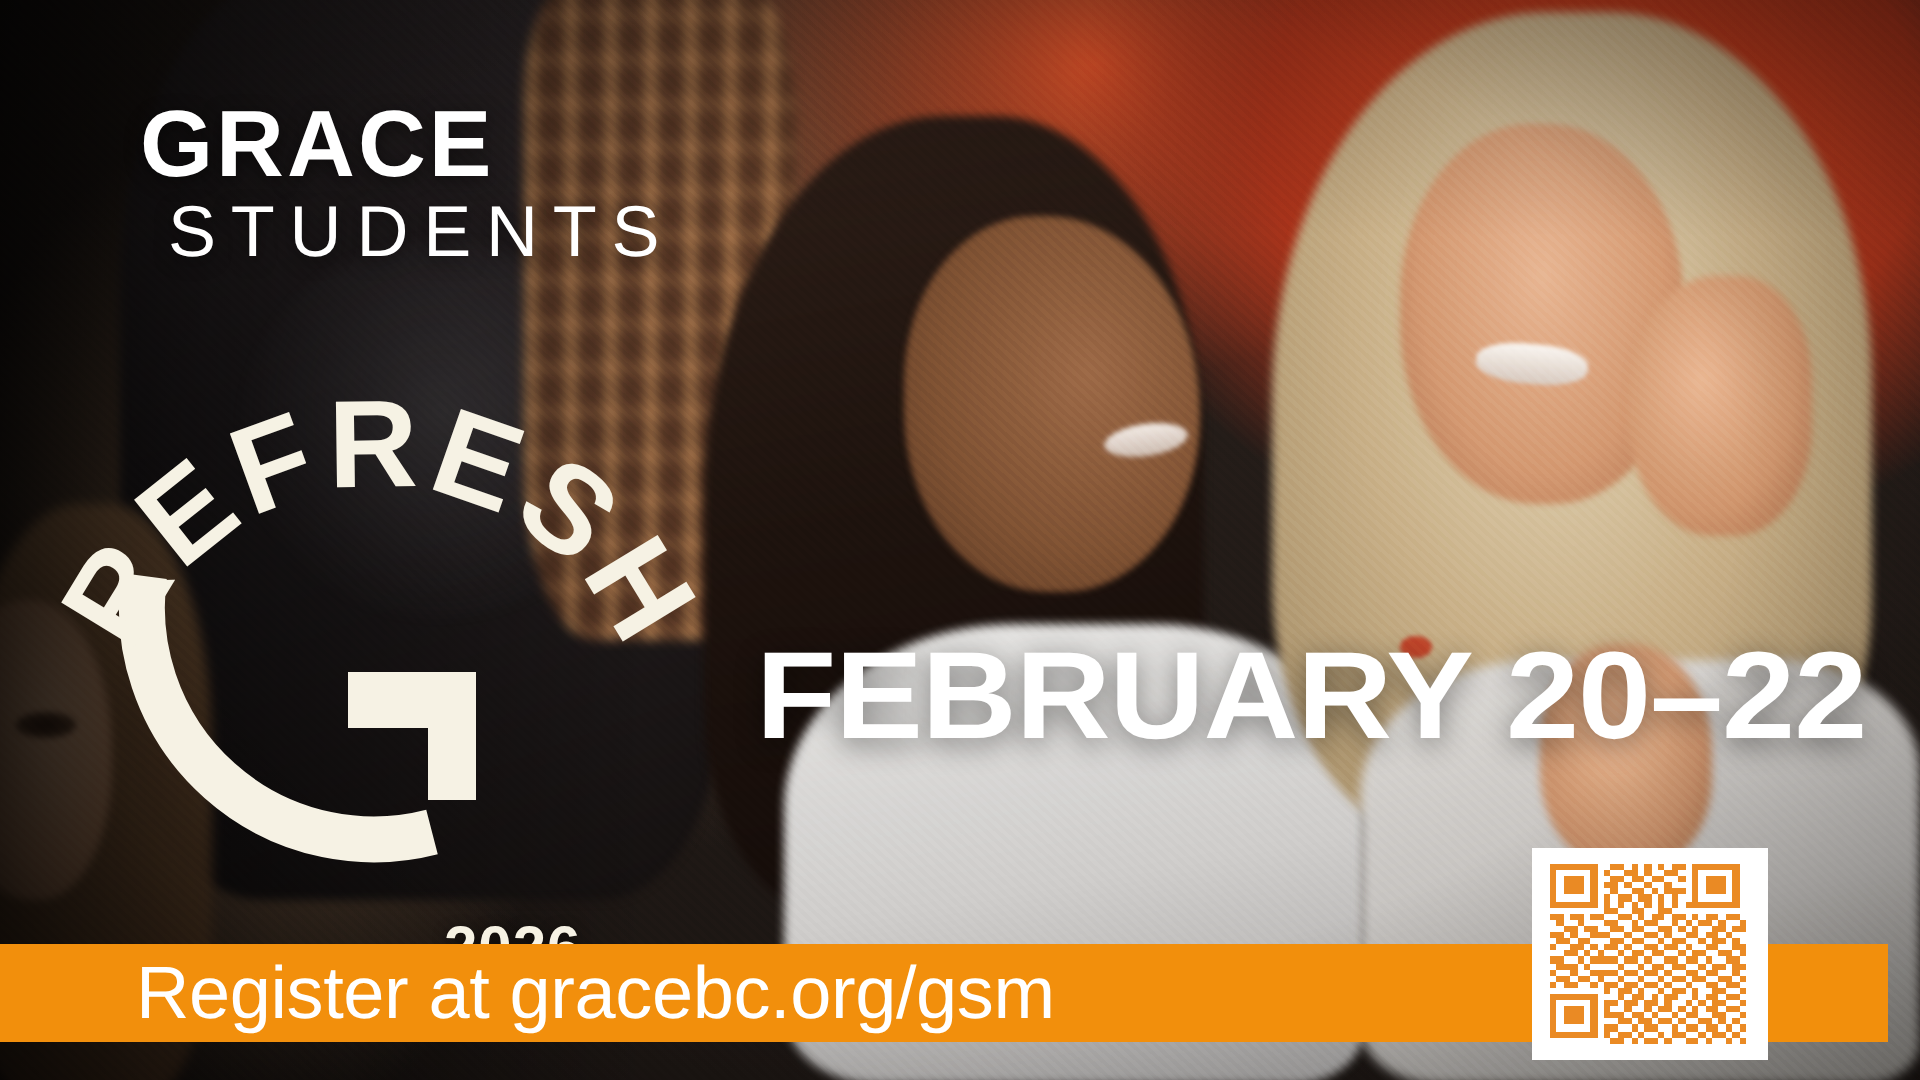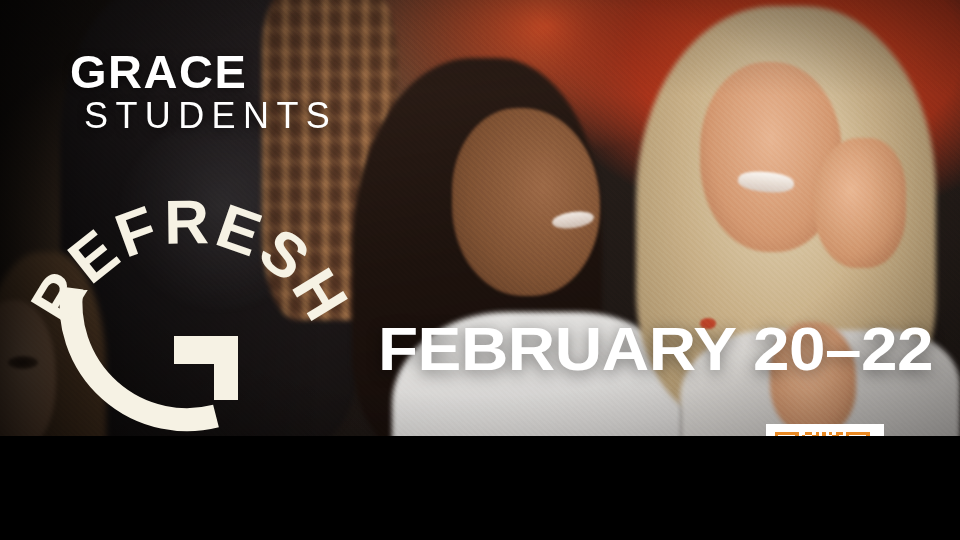--- a/index.html
+++ b/index.html
@@ -3,21 +3,21 @@
 <meta charset="utf-8">
 <style>
   html, body {
     margin: 0;
     padding: 0;
     background: #000;
   }
   #poster {
     position: relative;
     width: 960px;
-    height: 436px;
+    height: 540px;
     overflow: hidden;
     font-family: "Liberation Sans", sans-serif;
     background: #1a1512;
     user-select: none;
   }
 
   
   .photo-layer {
     position: absolute;
     inset: 0;
@@ -340,20 +340,21 @@
       <text class="arc-text">
         <textPath href="#arcPath" startOffset="50%" text-anchor="middle">REFRESH</textPath>
       </text>
     </svg>
     <div class="year">2026</div>
   </div>
 
   <div class="date">FEBRUARY 20–22</div>
 
   <div class="register-bar"></div>
+  <div class="register-text">Register at gracebc.org/gsm</div>
 
   <div class="qr-card">
     <div class="qr-grid" id="qr-grid">
         <div class="qr-m"></div>
         <div class="qr-m"></div>
         <div class="qr-m"></div>
         <div class="qr-m"></div>
         <div class="qr-m"></div>
         <div class="qr-m"></div>
         <div class="qr-m"></div>

